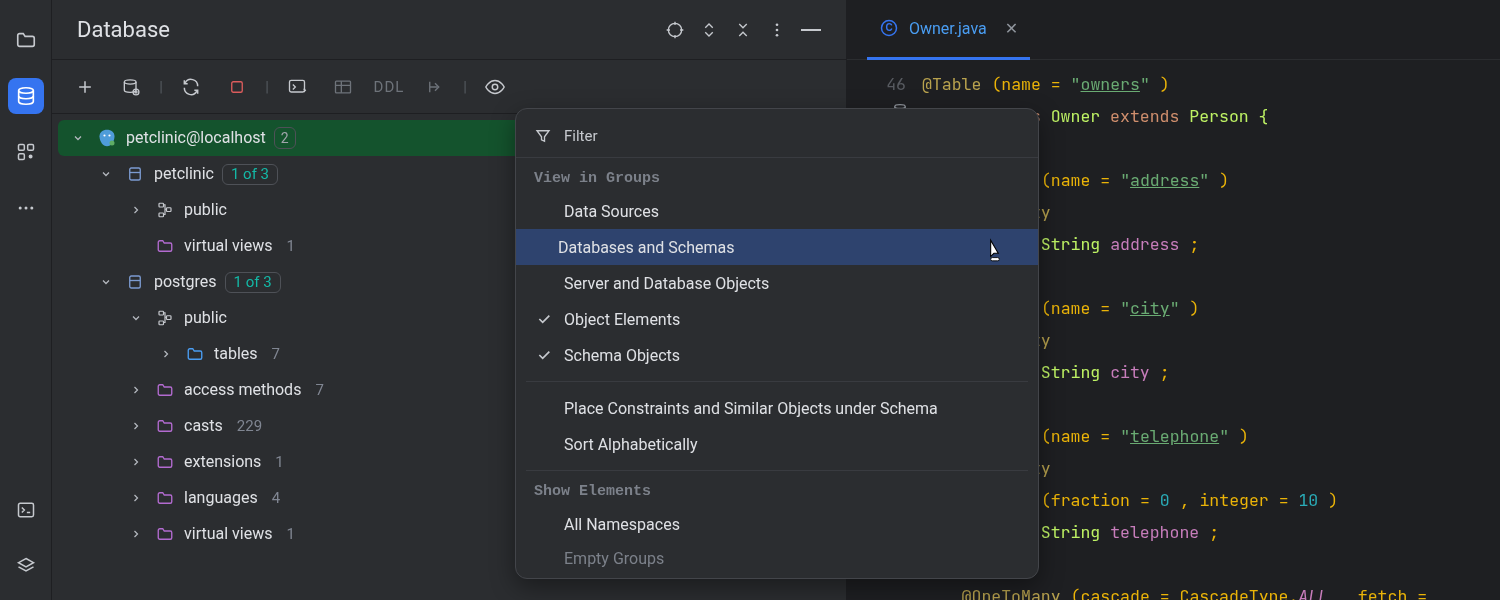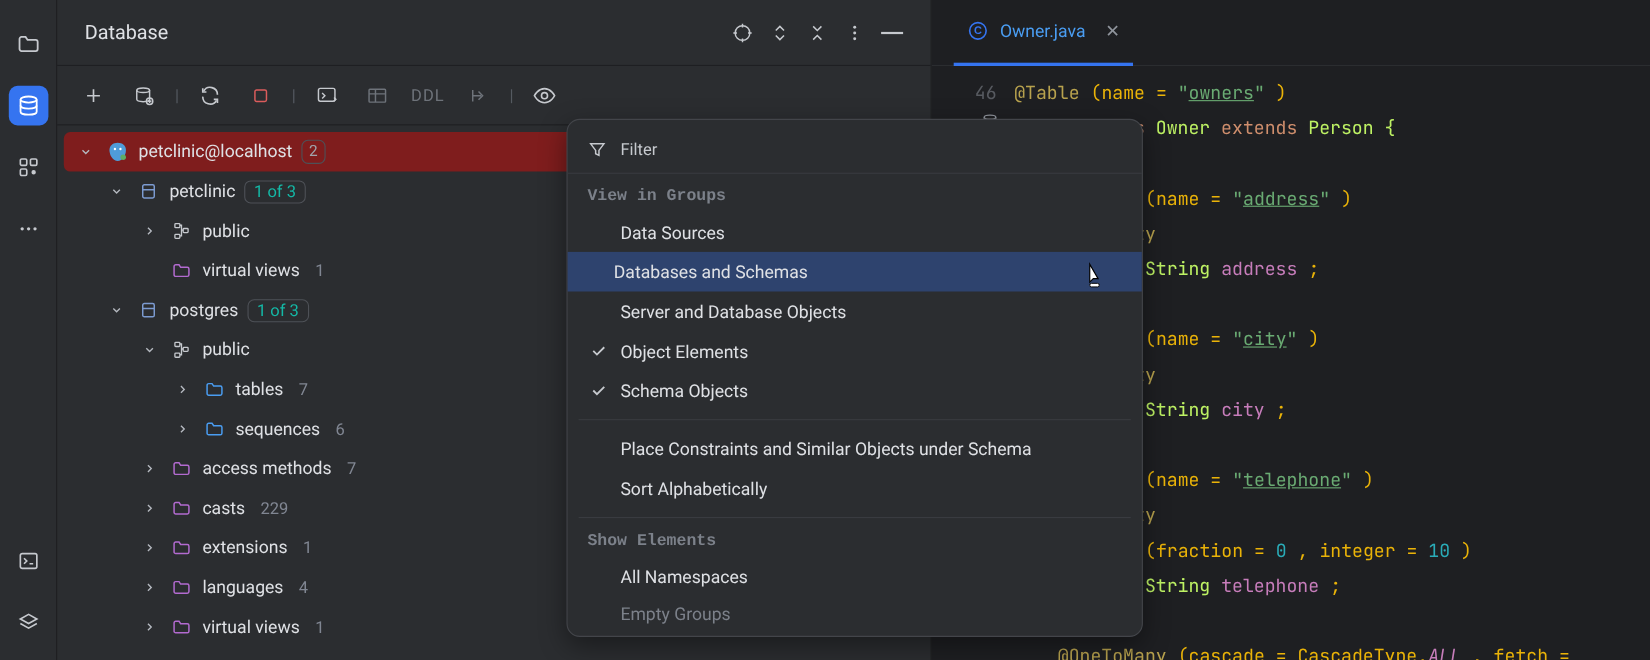--- a/index.html
+++ b/index.html
@@ -40,21 +40,21 @@
     border-right: 1px solid #1e1f22;
     display: flex; flex-direction: column;
     position: relative;
   }
   .db-header {
     height: 60px;
     display: flex; align-items: center;
     padding: 0 18px 0 25px;
     border-bottom: 1px solid #1e1f22;
   }
-  .db-header .title { font-size: 18px; font-weight: 400; color: #dfe1e5; }
+  .db-header .title { font-size: 22px; font-weight: 400; color: #dfe1e5; }
   .db-header .hspace { flex:1; }
   .db-header .hicon {
     width: 34px; height: 34px;
     display:flex; align-items:center; justify-content:center;
     color: #c6c9ce;
   }
   .db-header .minimize-bar {
     width: 20px; height: 2px; background:#c6c9ce;
   }
 
@@ -79,21 +79,21 @@
     font-size: 16px;
     line-height: 1;
   }
   .tree-row {
     height: 36px;
     display:flex; align-items:center;
     padding-right: 12px;
     gap: 8px;
     color: #dfe1e5;
   }
-  .tree-row.selected { background:#7f1d1d; border-radius: 6px; margin: 0 6px; padding-right:6px;}
+  .tree-row.selected { background:#14532d; border-radius: 6px; margin: 0 6px; padding-right:6px;}
   .tree-row .chev { width:20px; display:flex; justify-content:center; color:#b4b8bf; }
   .tree-row .icon { width:22px; display:flex; justify-content:center; }
   .tree-row .label { color:#dfe1e5; }
   .tree-row .badge {
     display:inline-flex; align-items:center; justify-content:center;
     min-width: 22px; height:22px; padding:0 6px;
     border-radius:6px;
     border:1px solid #4e5157;
     color:#a0a4ab; font-size:14px;
   }
@@ -428,34 +428,20 @@
         </span>
       <span class="icon">
           <svg width="18" height="18" viewBox="0 0 24 24" fill="none" stroke="#4a9df2" stroke-width="1.8">
             <path d="M3 7a2 2 0 0 1 2-2h4l2 3h8a2 2 0 0 1 2 2v7a2 2 0 0 1-2 2H5a2 2 0 0 1-2-2z"></path>
           </svg>
         </span>
       <span class="label">tables</span>
       <span class="count">7</span>
     </div>
 
-    <div class="tree-row" style="padding-left:104px;">
-      <span class="chev">
-          <svg width="12" height="12" viewBox="0 0 24 24" fill="none" stroke="currentColor" stroke-width="2.5">
-            <path d="M9 6l6 6-6 6"></path>
-          </svg>
-        </span>
-      <span class="icon">
-          <svg width="18" height="18" viewBox="0 0 24 24" fill="none" stroke="#4a9df2" stroke-width="1.8">
-            <path d="M3 7a2 2 0 0 1 2-2h4l2 3h8a2 2 0 0 1 2 2v7a2 2 0 0 1-2 2H5a2 2 0 0 1-2-2z"></path>
-          </svg>
-        </span>
-      <span class="label">sequences</span>
-      <span class="count">6</span>
-    </div>
 
     <div class="tree-row" style="padding-left:74px;">
       <span class="chev">
           <svg width="12" height="12" viewBox="0 0 24 24" fill="none" stroke="currentColor" stroke-width="2.5">
             <path d="M9 6l6 6-6 6"></path>
           </svg>
         </span>
       <span class="icon">
           <svg width="18" height="18" viewBox="0 0 24 24" fill="none" stroke="#b36bd0" stroke-width="1.8">
             <path d="M3 7a2 2 0 0 1 2-2h4l2 3h8a2 2 0 0 1 2 2v7a2 2 0 0 1-2 2H5a2 2 0 0 1-2-2z"></path>

